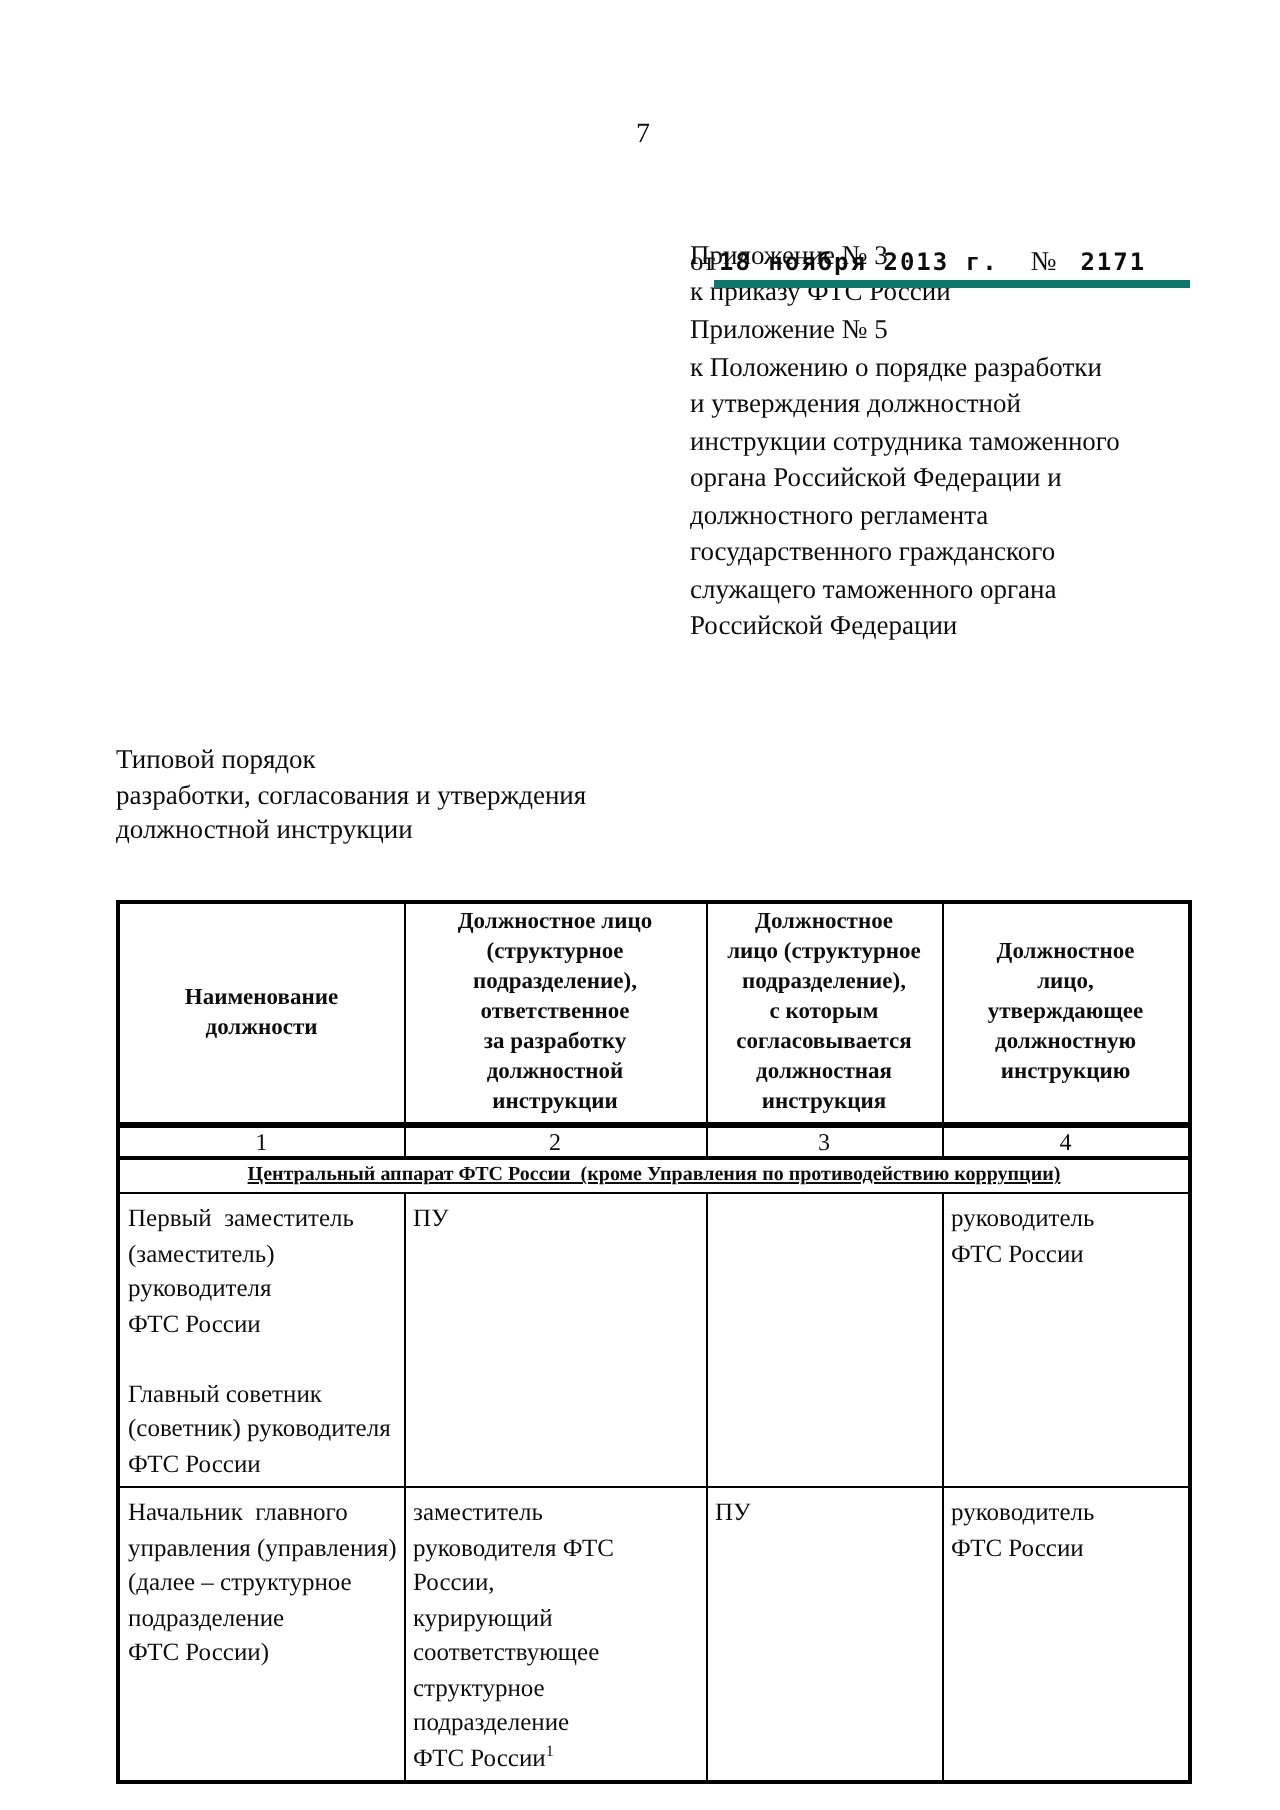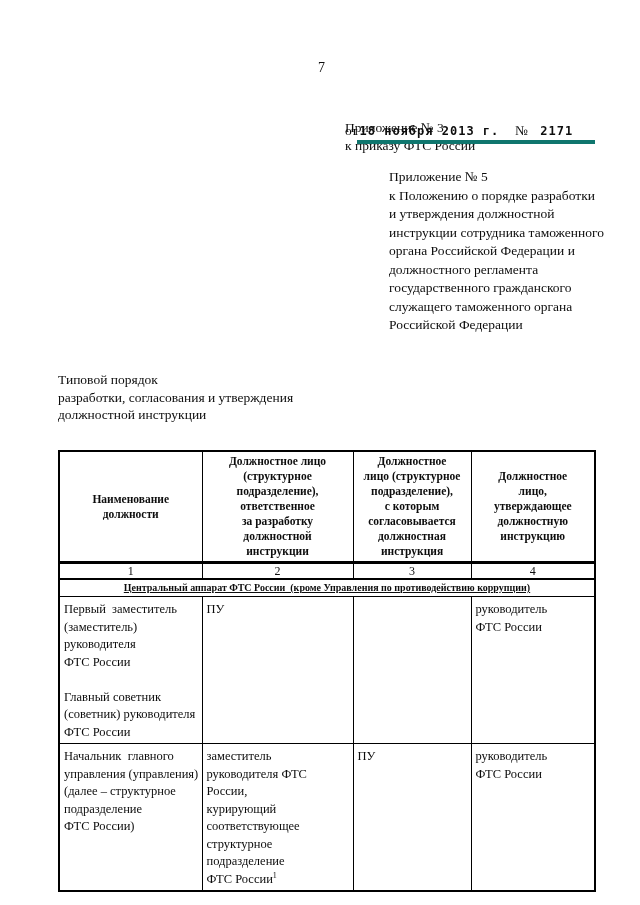--- a/index.html
+++ b/index.html
@@ -15,21 +15,21 @@
     position:absolute; left:318px; top:60px;
     font-size:14px;
   }
 
   .appendix-block {
     position:absolute; left:345px;
     font-size:13.5px; line-height:18px;
     white-space:pre-line;
   }
   .appendix-3 { top:88px;margin-top:31px; }
-  .appendix-5 { top:168px; line-height:18.5px;margin-left:44px; }
+  .appendix-5 { top:156px; line-height:18.5px; }
 
   .date-line {
     position:absolute; left:345px; top:123px;
     font-size:13.5px; white-space:nowrap;
   }
   .u-line {
     display:inline-block;
     border-bottom:4px solid #0f766e;
     padding:0 22px 1px 2px;
   }

